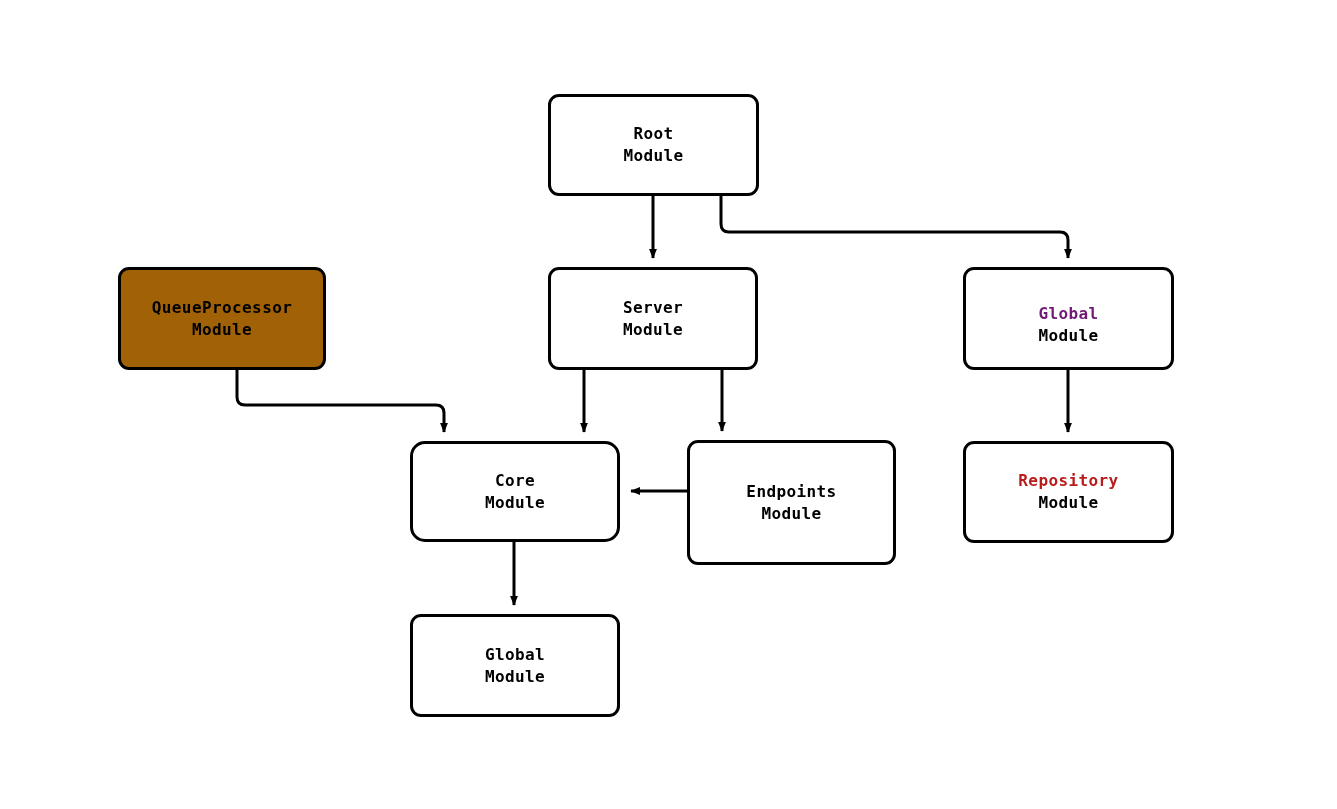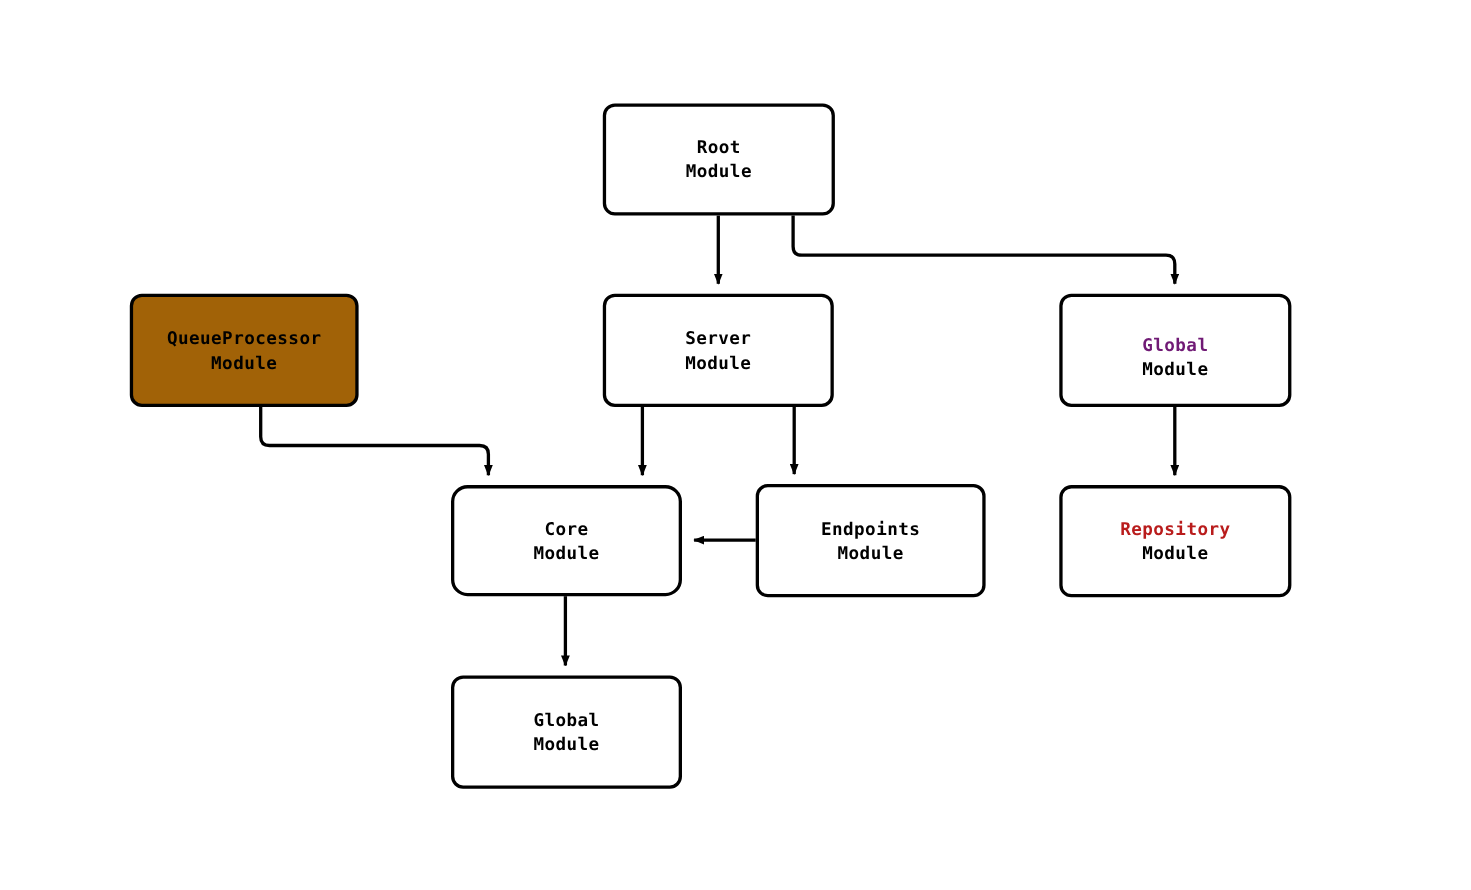--- a/index.html
+++ b/index.html
@@ -83,21 +83,21 @@
         <div class="node-line" style="color: rgb(0, 0, 0);">Module</div>
       </div>
       <div class="node" style="left: 963px; top: 267px; width: 211px; height: 103px; background: rgb(255, 255, 255); border-color: rgb(0, 0, 0);">
         <div class="node-line" style="color: #701a75; margin-top: 12px;">Global</div>
         <div class="node-line" style="color: rgb(0, 0, 0);">Module</div>
       </div>
       <div class="node" style="left: 410px; top: 441px; width: 210px; height: 101px; background: rgb(255, 255, 255); border-color: rgb(0, 0, 0); border-radius: 15px;">
         <div class="node-line" style="color: rgb(0, 0, 0);">Core</div>
         <div class="node-line" style="color: rgb(0, 0, 0);">Module</div>
       </div>
-      <div class="node" style="left: 687px; top: 440px; width: 209px; height: 103px; background: rgb(255, 255, 255); border-color: rgb(0, 0, 0);">
+      <div class="node" style="left: 687px; top: 440px; width: 209px; height: 125px; background: rgb(255, 255, 255); border-color: rgb(0, 0, 0);">
         <div class="node-line" style="color: rgb(0, 0, 0);">Endpoints</div>
         <div class="node-line" style="color: rgb(0, 0, 0);">Module</div>
       </div>
       <div class="node" style="left: 963px; top: 441px; width: 211px; height: 102px; background: rgb(255, 255, 255); border-color: rgb(0, 0, 0);">
         <div class="node-line" style="color: #b91c1c;">Repository</div>
         <div class="node-line" style="color: rgb(0, 0, 0);">Module</div>
       </div>
       <div class="node" style="left: 410px; top: 614px; width: 210px; height: 103px; background: rgb(255, 255, 255); border-color: rgb(0, 0, 0);">
         <div class="node-line" style="color: rgb(0, 0, 0);">Global</div>
         <div class="node-line" style="color: rgb(0, 0, 0);">Module</div>

